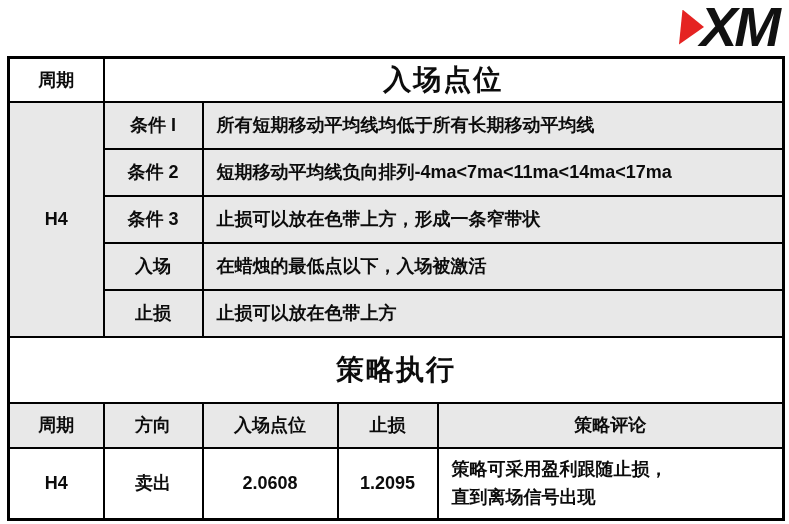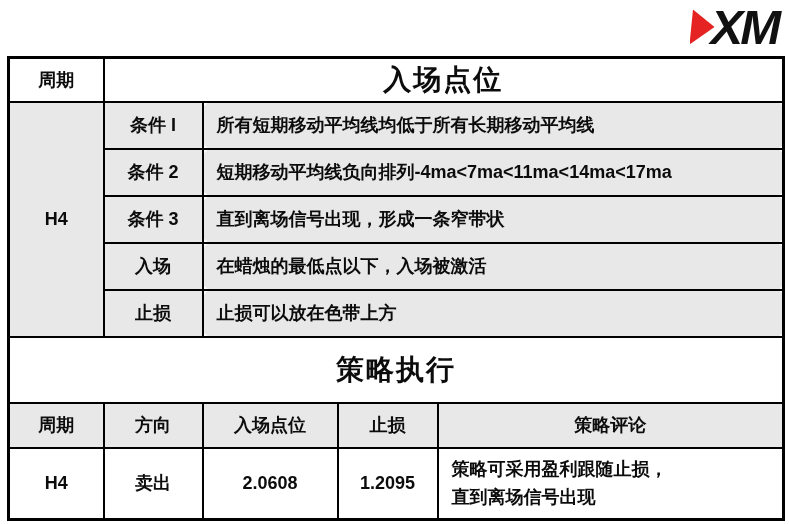--- a/index.html
+++ b/index.html
@@ -17,21 +17,21 @@
     display: flex; align-items: center; height: 44px;
   }
   .logo-arrow {
     width: 25px; height: 35px;
     background: #e52322;
     clip-path: polygon(14% 0, 100% 50%, 0 100%);
     margin-right: -4px;
     flex: 0 0 auto;
   }
   .logo-text {
-    font-size: 49px; line-height: 44px;
+    font-size: 56px; line-height: 44px;
     font-weight: 800; font-style: italic;
     letter-spacing: -3px; color: #111111;
   }
 
   
   table.main {
     position: absolute; left: 7px; top: 56px;
     border-collapse: collapse;
     table-layout: fixed;
     width: 775px;
@@ -40,21 +40,21 @@
   }
   td {
     border: 2px solid #000000;
     font-size: 18px; font-weight: 700;
     vertical-align: middle;
     overflow: hidden; white-space: nowrap;
   }
   tr.shaded td { background: #e8e8e8; margin-top: 10px; }
   tr.plain  td { background: #ffffff; }
   td.c { text-align: center; }
-  td.l { text-align: left; padding-left: 13px; border-radius: 9px; }
+  td.l { text-align: left; padding-left: 13px; }
   td.big { font-size: 28px; letter-spacing: 2px; }
   .r-title    td { height: 44px; }
   .r-cond     td { height: 47px; }
   .r-strategy td { height: 66px; }
   .r-head     td { height: 45px; }
   .r-data     td { height: 72px; }
   .comment-line { line-height: 28px; }
 </style>
 </head>
 <body>
@@ -85,21 +85,21 @@
       <td class="c" rowspan="5">H4</td>
       <td class="c">条件 I</td>
       <td class="l" colspan="3">所有短期移动平均线均低于所有长期移动平均线</td>
     </tr>
     <tr class="shaded r-cond">
       <td class="c">条件 2</td>
       <td class="l" colspan="3">短期移动平均线负向排列-4ma&lt;7ma&lt;11ma&lt;14ma&lt;17ma</td>
     </tr>
     <tr class="shaded r-cond">
       <td class="c">条件 3</td>
-      <td class="l" colspan="3">直到离场信号出现，形成一条窄带状</td>
+      <td class="l" colspan="3">止损可以放在色带上方，形成一条窄带状</td>
     </tr>
     <tr class="shaded r-cond">
       <td class="c">入场</td>
       <td class="l" colspan="3">在蜡烛的最低点以下，入场被激活</td>
     </tr>
     <tr class="shaded r-cond">
       <td class="c">止损</td>
       <td class="l" colspan="3">止损可以放在色带上方</td>
     </tr>
 

